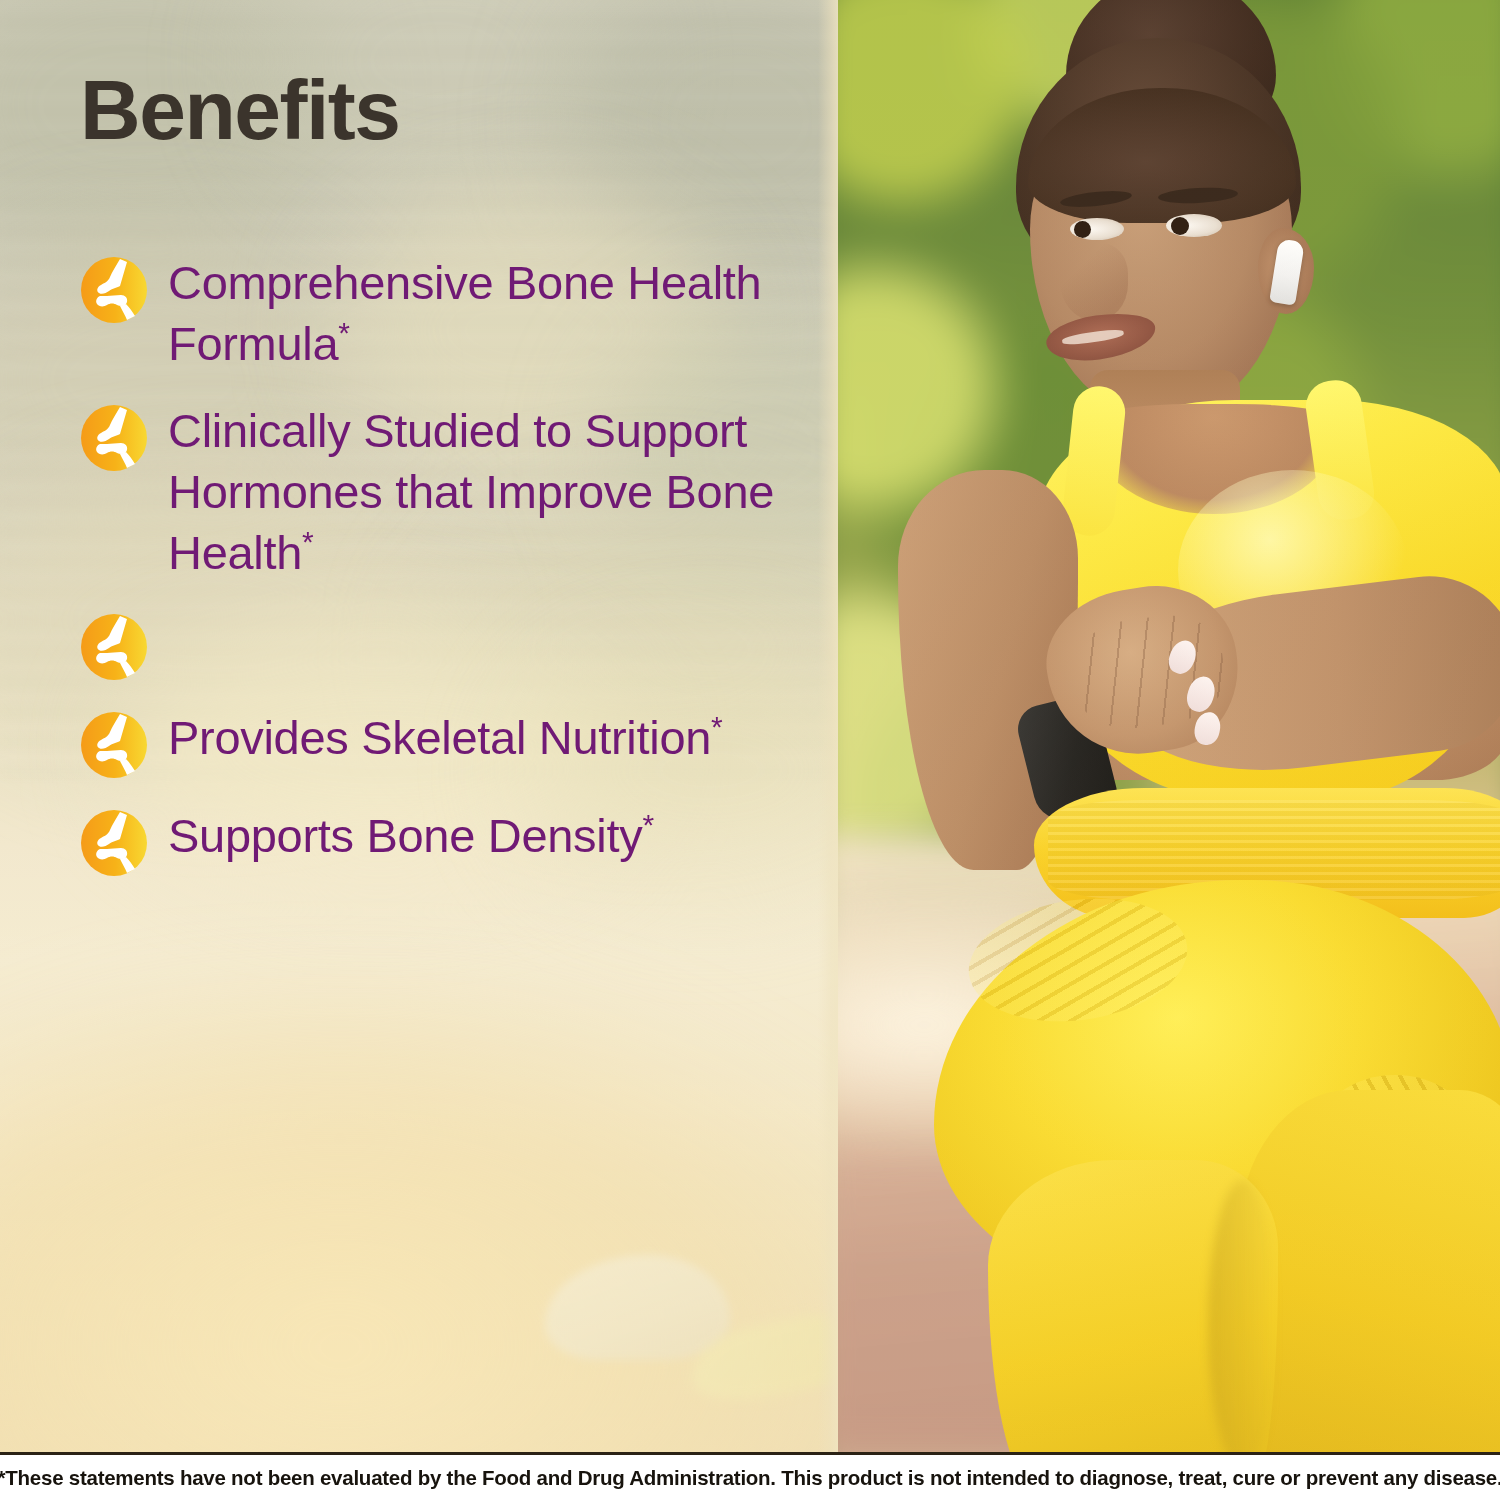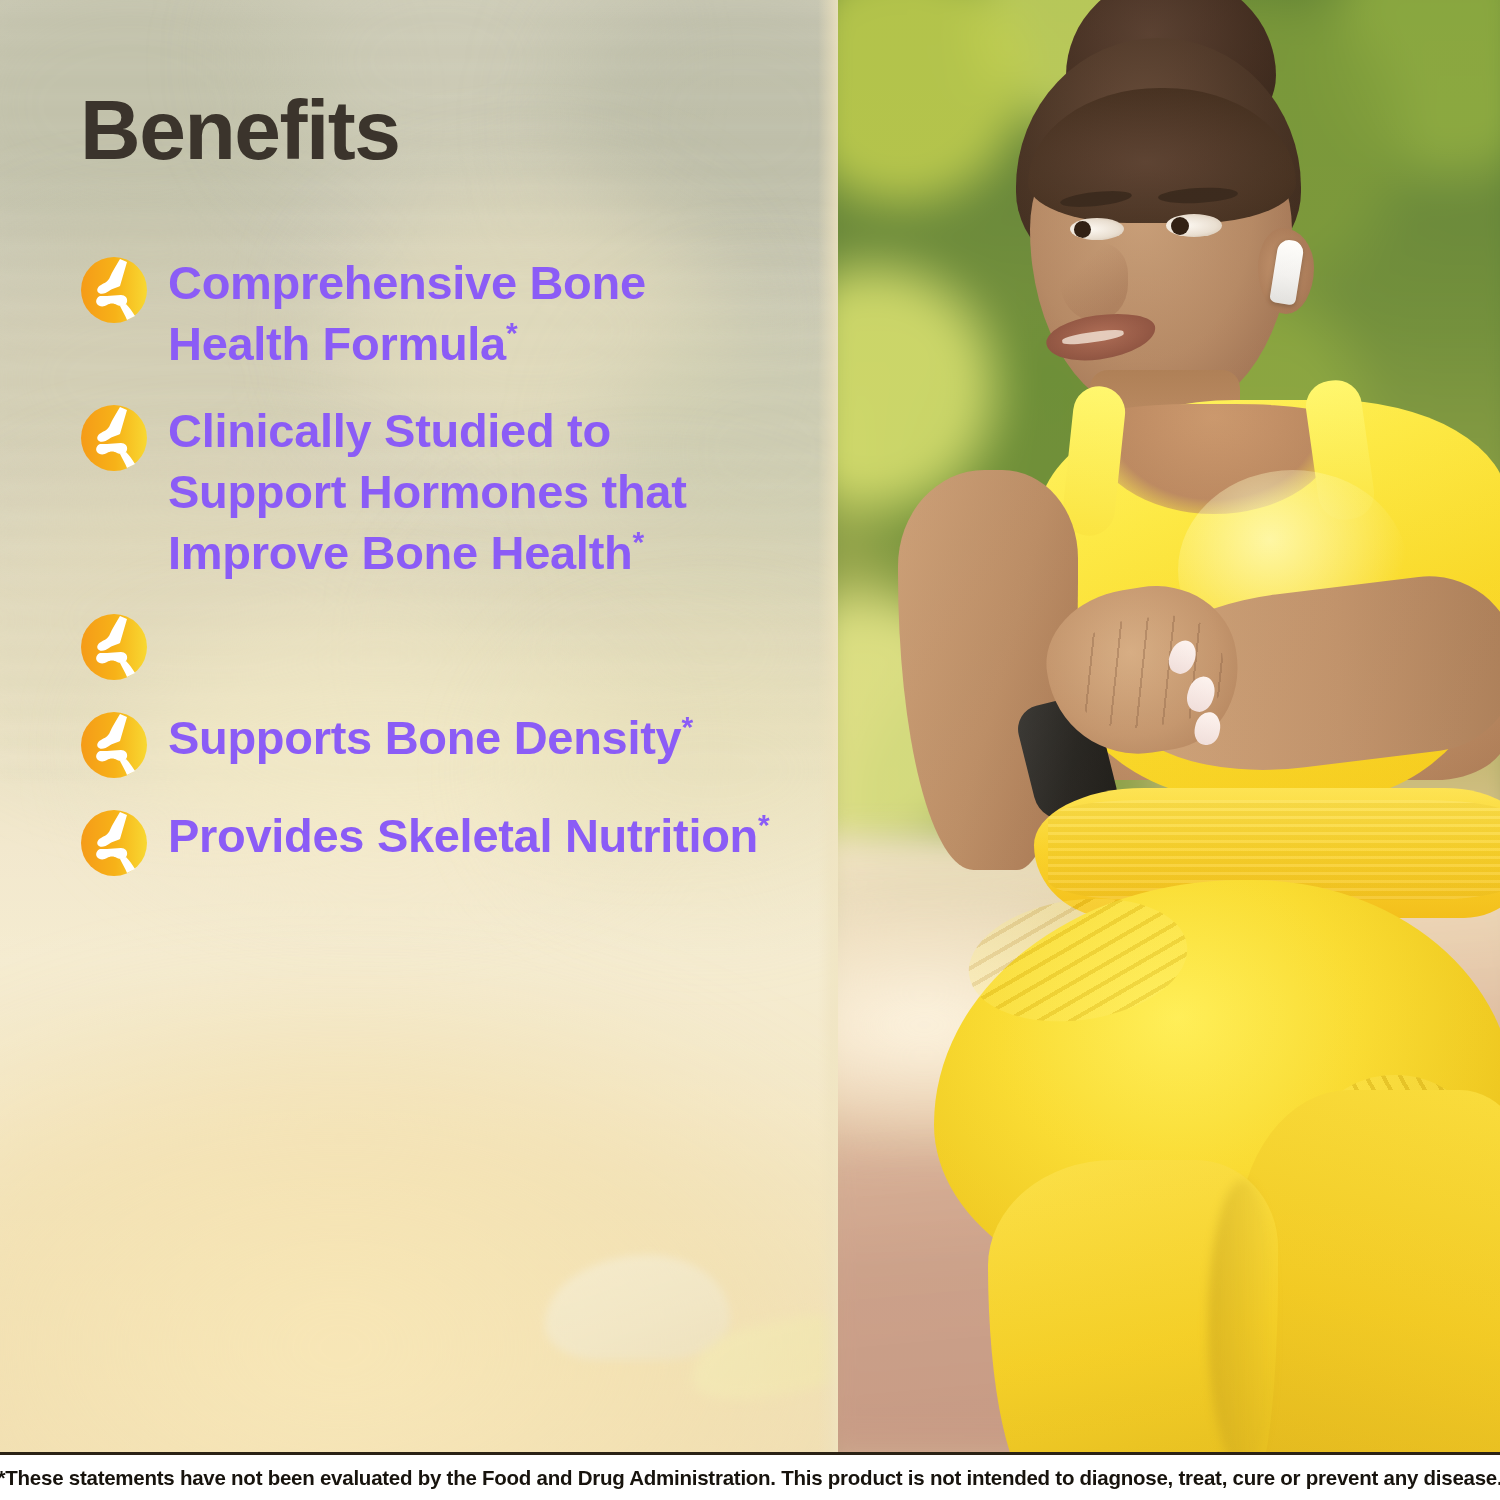--- a/index.html
+++ b/index.html
@@ -118,21 +118,21 @@
   }
 
   
   .lp-content {
     position:absolute;
     left:0; top:0; width:840px; height:1455px;
     z-index:5;
   }
   .page-title {
     position:absolute;
-    left:80px; top:88px;
+    left:80px; top:68px;
     font-size:84px;
     font-weight:bold;
     letter-spacing:-1.5px;
     color:#3b342c;
     line-height:1;
     text-align:center;
   }
 
   .benefit-list {
     position:absolute;
@@ -148,22 +148,22 @@
     flex:0 0 auto;
     width:68px; height:68px;
     margin-right:20px;
     margin-top:6px;
   }
   .bullet-icon svg { display:block; width:68px; height:68px; }
 
   .benefit-text {
     font-size:47px;
     line-height:1.30;
-    color:#8b5cf6;
-    font-weight:700;
+    color:#701a75;
+    font-weight:400;
     letter-spacing:-0.3px;
     padding-top:2px;
   }
   .benefit-text .star {
     font-size:30px;
     vertical-align:super;
     line-height:0;
   }
 
   
@@ -551,55 +551,55 @@
             <path d="M20 40 C17 41 15 45 17 48 C19 51 24 51 27 49 C30 47 34 47 37 49 C41 51 46 50 47 46 C48 42 45 39 41 39 C36 39 31 40 27 40 Z" fill="#FFFFFF"></path>
             <path d="M40 50 C42 54 45 59 47 64 L55 60 C52 55 49 51 46 48 Z" fill="#FFFFFF"></path>
           </svg>
         </span>
       </div>
 
       <div class="benefit-item">
         <span class="bullet-icon">
           <svg viewBox="0 0 68 68" xmlns="http://www.w3.org/2000/svg">
             <defs>
+              <linearGradient id="g4" x1="0" y1="0.5" x2="1" y2="0.5">
+                <stop offset="0%" stop-color="#F59B18"></stop>
+                <stop offset="52%" stop-color="#F7B218"></stop>
+                <stop offset="100%" stop-color="#F8D832"></stop>
+              </linearGradient>
+            </defs>
+            <circle cx="34" cy="34" r="33" fill="url(#g4)"></circle>
+            <path d="M40 3 C36 10 32 16 30 21 C28 26 24 27 21 29 C17 31 16 35 19 37 C22 39 26 37 29 35 C33 32 36 32 40 30 L47 6 Z" fill="#FFFFFF"></path>
+            <path d="M20 40 C17 41 15 45 17 48 C19 51 24 51 27 49 C30 47 34 47 37 49 C41 51 46 50 47 46 C48 42 45 39 41 39 C36 39 31 40 27 40 Z" fill="#FFFFFF"></path>
+            <path d="M40 50 C42 54 45 59 47 64 L55 60 C52 55 49 51 46 48 Z" fill="#FFFFFF"></path>
+          </svg>
+        </span>
+        <span class="benefit-text">
+          <span>Provides Skeletal Nutrition</span><span class="star">*</span>
+        </span>
+      </div>
+
+      <div class="benefit-item">
+        <span class="bullet-icon">
+          <svg viewBox="0 0 68 68" xmlns="http://www.w3.org/2000/svg">
+            <defs>
               <linearGradient id="g5" x1="0" y1="0.5" x2="1" y2="0.5">
                 <stop offset="0%" stop-color="#F59B18"></stop>
                 <stop offset="52%" stop-color="#F7B218"></stop>
                 <stop offset="100%" stop-color="#F8D832"></stop>
               </linearGradient>
             </defs>
             <circle cx="34" cy="34" r="33" fill="url(#g5)"></circle>
             <path d="M40 3 C36 10 32 16 30 21 C28 26 24 27 21 29 C17 31 16 35 19 37 C22 39 26 37 29 35 C33 32 36 32 40 30 L47 6 Z" fill="#FFFFFF"></path>
             <path d="M20 40 C17 41 15 45 17 48 C19 51 24 51 27 49 C30 47 34 47 37 49 C41 51 46 50 47 46 C48 42 45 39 41 39 C36 39 31 40 27 40 Z" fill="#FFFFFF"></path>
             <path d="M40 50 C42 54 45 59 47 64 L55 60 C52 55 49 51 46 48 Z" fill="#FFFFFF"></path>
           </svg>
         </span>
         <span class="benefit-text">
           <span>Supports Bone Density</span><span class="star">*</span>
-        </span>
-      </div>
-
-      <div class="benefit-item">
-        <span class="bullet-icon">
-          <svg viewBox="0 0 68 68" xmlns="http://www.w3.org/2000/svg">
-            <defs>
-              <linearGradient id="g4" x1="0" y1="0.5" x2="1" y2="0.5">
-                <stop offset="0%" stop-color="#F59B18"></stop>
-                <stop offset="52%" stop-color="#F7B218"></stop>
-                <stop offset="100%" stop-color="#F8D832"></stop>
-              </linearGradient>
-            </defs>
-            <circle cx="34" cy="34" r="33" fill="url(#g4)"></circle>
-            <path d="M40 3 C36 10 32 16 30 21 C28 26 24 27 21 29 C17 31 16 35 19 37 C22 39 26 37 29 35 C33 32 36 32 40 30 L47 6 Z" fill="#FFFFFF"></path>
-            <path d="M20 40 C17 41 15 45 17 48 C19 51 24 51 27 49 C30 47 34 47 37 49 C41 51 46 50 47 46 C48 42 45 39 41 39 C36 39 31 40 27 40 Z" fill="#FFFFFF"></path>
-            <path d="M40 50 C42 54 45 59 47 64 L55 60 C52 55 49 51 46 48 Z" fill="#FFFFFF"></path>
-          </svg>
-        </span>
-        <span class="benefit-text">
-          <span>Provides Skeletal Nutrition</span><span class="star">*</span>
         </span>
       </div>
 
     </div>
   </div>
 
   <div class="photo">
     <div class="ph-bg"></div>
     <div class="ph-green-strip"></div>
     <div class="ph-track"></div>

